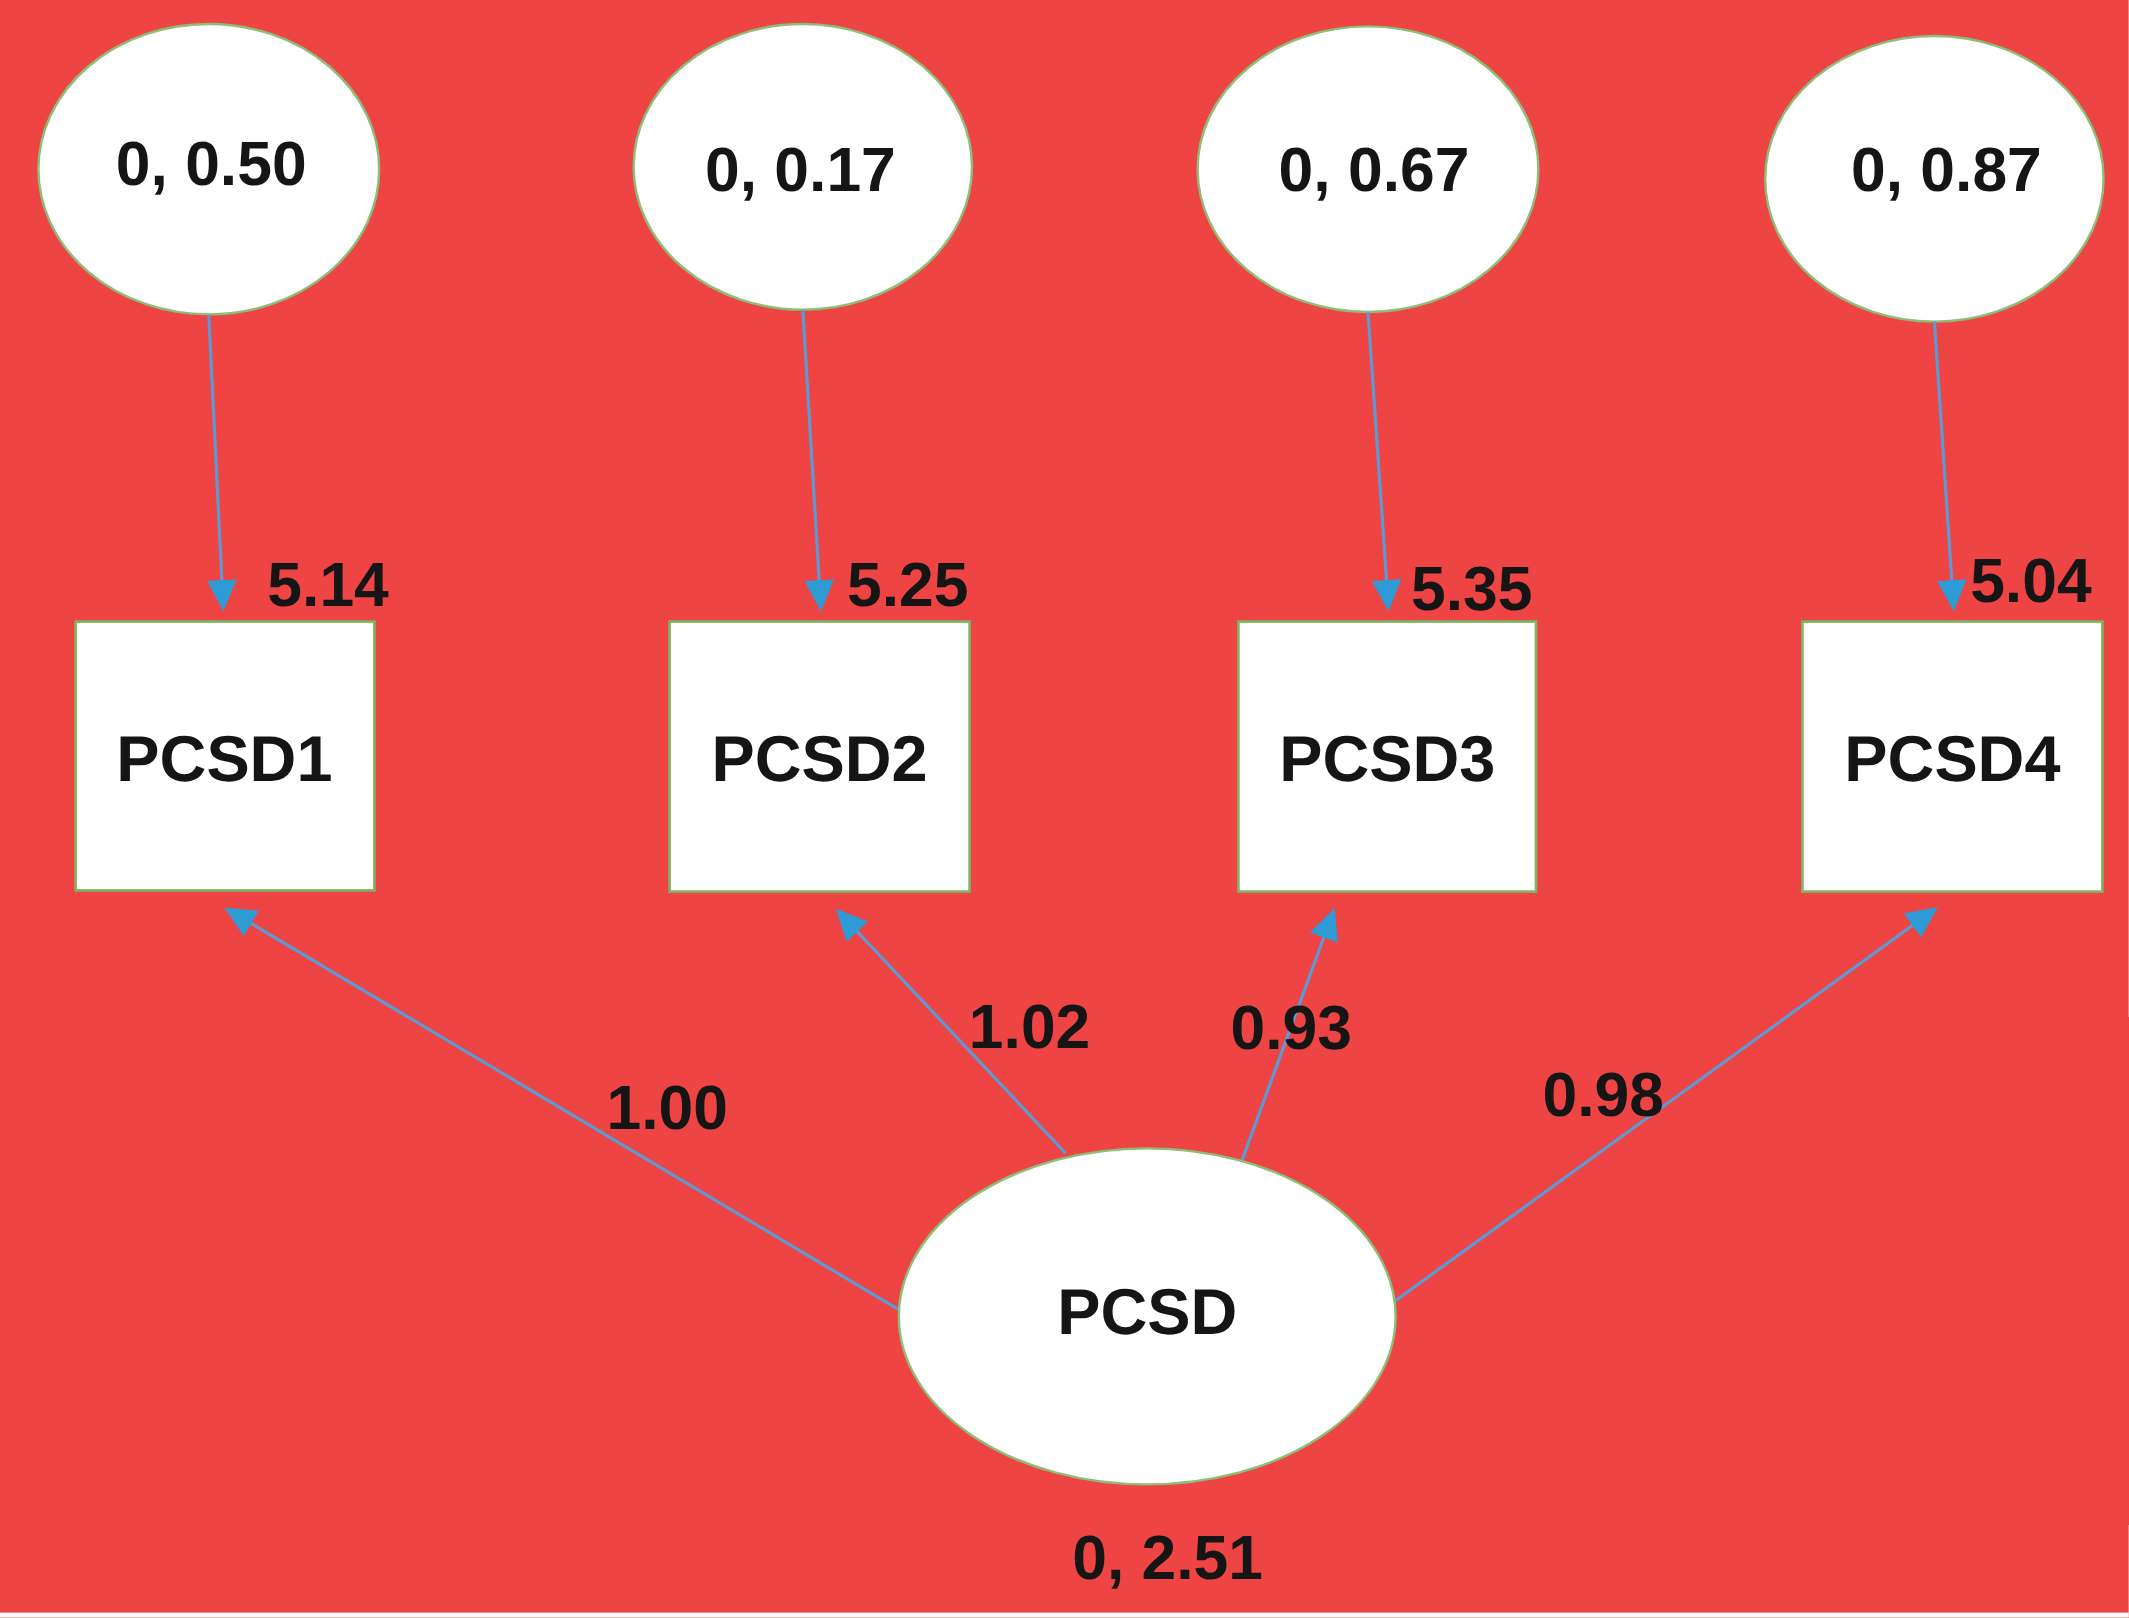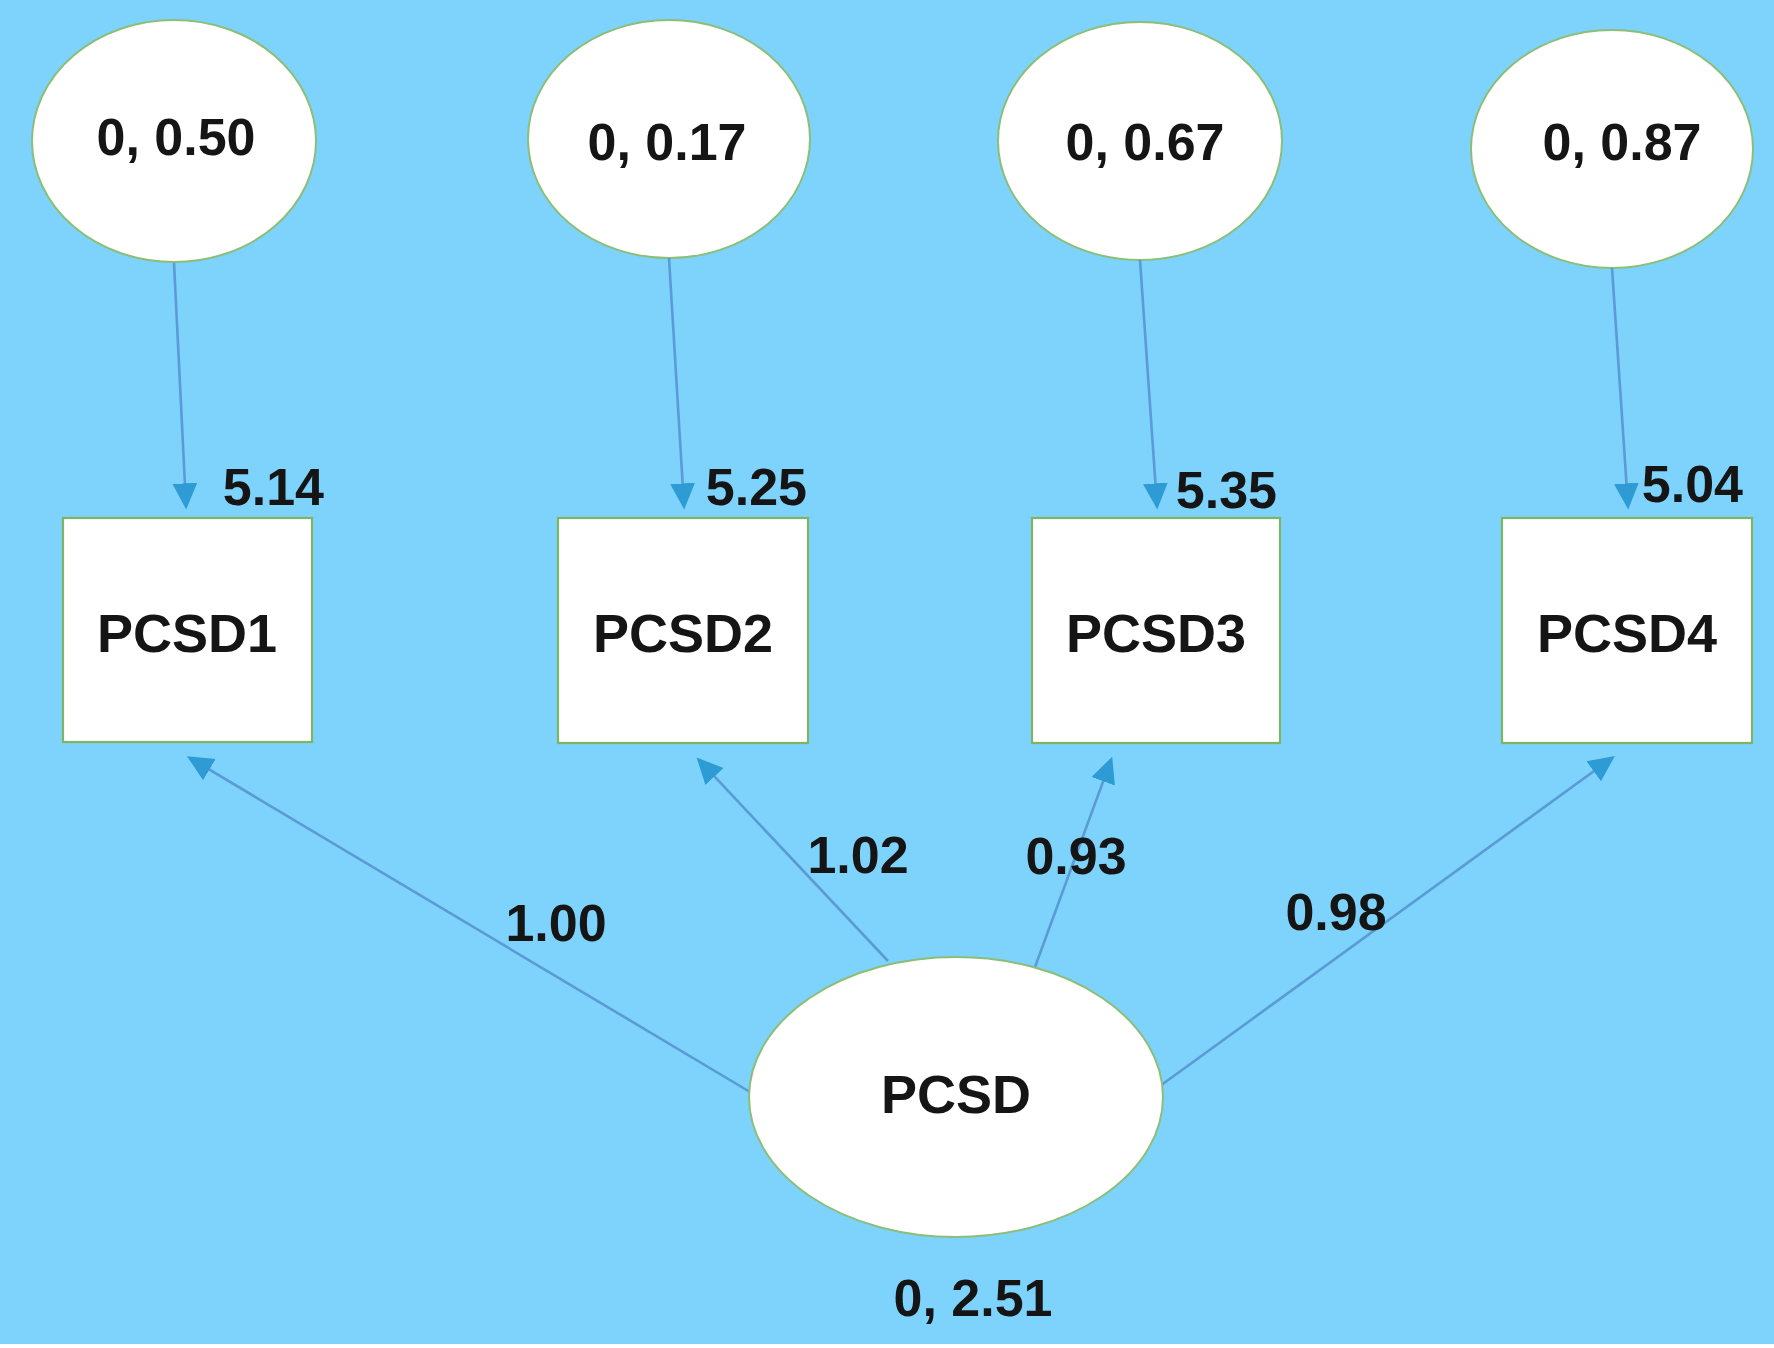--- a/index.html
+++ b/index.html
@@ -4,21 +4,21 @@
 <style>
   html, body {
     margin: 0;
     padding: 0;
     background: #ffffff;
   }
   .stage {
     position: relative;
     width: 1774px;
     height: 1344px;
-    background: #7dd3fc;
+    background: #ef4444;
     overflow: hidden;
   }
   svg {
     display: block;
     width: 1774px;
     height: 1348px;
     font-family: "Liberation Sans", "DejaVu Sans", sans-serif;
   }
   .shape {
     fill: #ffffff;

